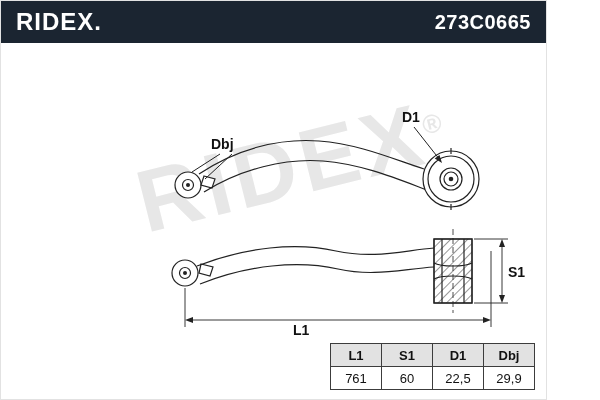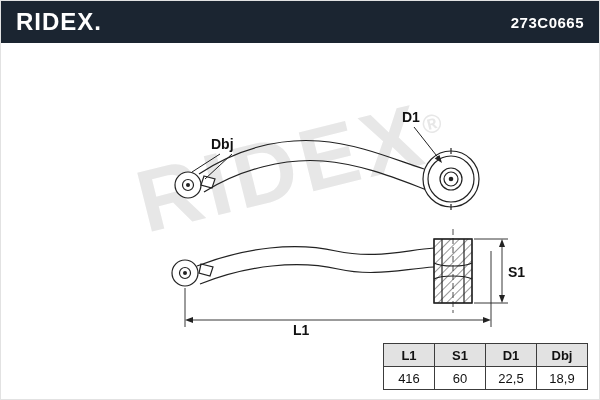--- a/index.html
+++ b/index.html
@@ -1,18 +1,18 @@
 <!DOCTYPE html>
 <html><head>
 <meta charset="utf-8">
 <style>
   html,body{margin:0;padding:0;}
   .page{
     position:relative;
-    width:600px;height:400px;
+    width:547px;height:400px;
     background:#ffffff;
     font-family:"Liberation Sans", sans-serif;
     overflow:hidden;
     border:1px solid #e2e2e2;
     box-sizing:border-box;
   }
   .topbar{
     position:relative;z-index:3;
     height:42px;
     background:#1b2531;
@@ -20,21 +20,21 @@
     padding:0 15px;
   }
   .brand{
     color:#ffffff;
     font-size:24px;
     font-weight:800;
     letter-spacing:1px;
   }
   .partno{
     color:#ffffff;
-    font-size:15px;
+    font-size:20px;
     font-weight:700;
     letter-spacing:0.5px;
   }
   .watermark{
     position:absolute;z-index:0;
     left:138px;top:152px;
     font-size:88px;
     font-weight:700;
     letter-spacing:5px;
     color:#e7e7e7;
@@ -174,21 +174,21 @@
 
   <table class="spec-table">
     <tbody>
       <tr>
         <th>L1</th>
         <th>S1</th>
         <th>D1</th>
         <th>Dbj</th>
       </tr>
       <tr>
-        <td>416</td>
+        <td>761</td>
         <td>60</td>
         <td>22,5</td>
-        <td>18,9</td>
+        <td>29,9</td>
       </tr>
     </tbody>
   </table>
 
 </div>
 
 </body></html>

